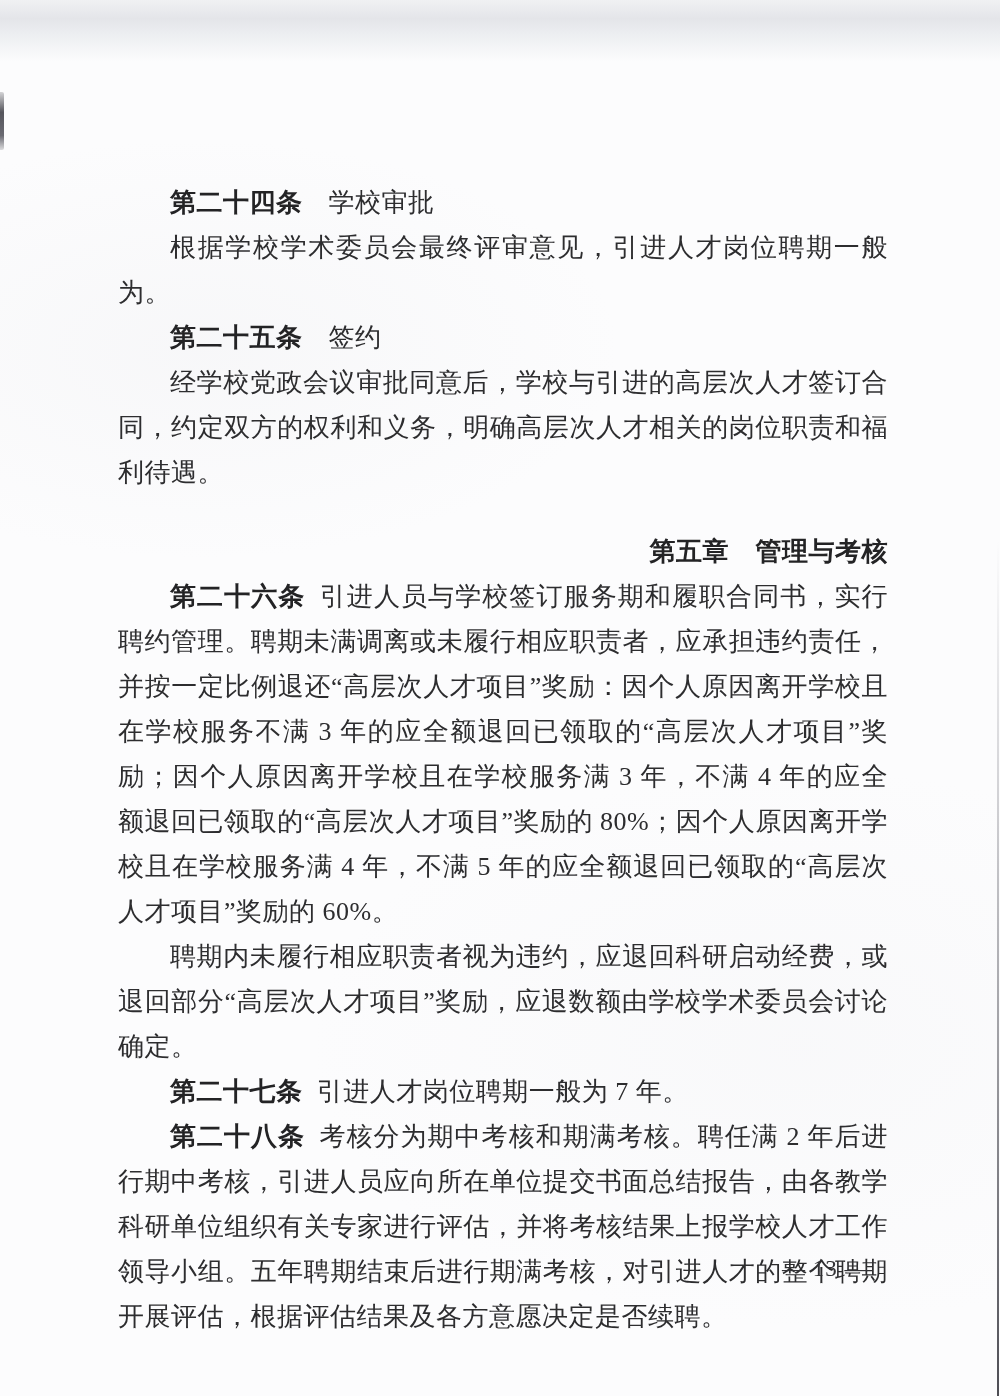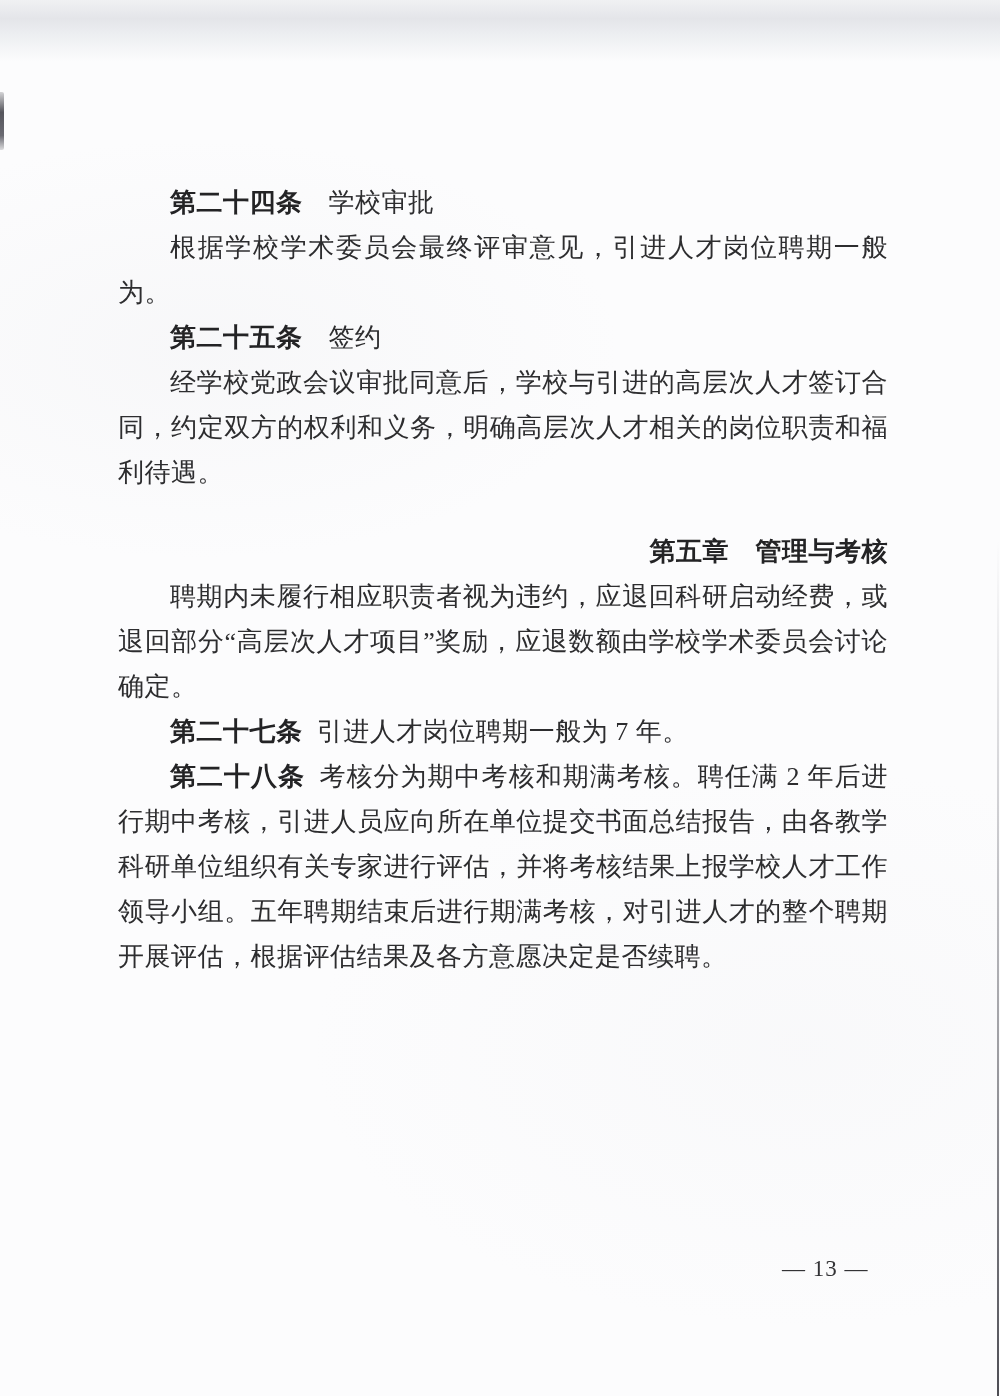--- a/index.html
+++ b/index.html
@@ -111,20 +111,21 @@
     <p class="para indent"><span class="term wide">第二十四条</span><span>学校审批</span></p>
 
     <p class="para indent">根据学校学术委员会最终评审意见，引进人才岗位聘期一般为。</p>
 
     <p class="para indent"><span class="term wide">第二十五条</span><span>签约</span></p>
 
     <p class="para indent">经学校党政会议审批同意后，学校与引进的高层次人才签订合同，约定双方的权利和义务，明确高层次人才相关的岗位职责和福利待遇。</p>
 
     <p class="para chapter-heading">第五章　管理与考核</p>
 
+    <p class="para indent"><span class="term">第二十六条</span><span>引进人员与学校签订服务期和履职合同书，实行聘约管理。聘期未满调离或未履行相应职责者，应承担违约责任，并按一定比例退还“高层次人才项目”奖励：因个人原因离开学校且在学校服务不满 3 年的应全额退回已领取的“高层次人才项目”奖励；因个人原因离开学校且在学校服务满 3 年，不满 4 年的应全额退回已领取的“高层次人才项目”奖励的 80%；因个人原因离开学校且在学校服务满 4 年，不满 5 年的应全额退回已领取的“高层次人才项目”奖励的 60%。</span></p>
 
     <p class="para indent">聘期内未履行相应职责者视为违约，应退回科研启动经费，或退回部分“高层次人才项目”奖励，应退数额由学校学术委员会讨论确定。</p>
 
     <p class="para indent"><span class="term">第二十七条</span><span>引进人才岗位聘期一般为 7 年。</span></p>
 
     <p class="para indent"><span class="term">第二十八条</span><span>考核分为期中考核和期满考核。聘任满 2 年后进行期中考核，引进人员应向所在单位提交书面总结报告，由各教学科研单位组织有关专家进行评估，并将考核结果上报学校人才工作领导小组。五年聘期结束后进行期满考核，对引进人才的整个聘期开展评估，根据评估结果及各方意愿决定是否续聘。</span></p>
 
   </div>
 
   <div class="page-number">— 13 —</div>

